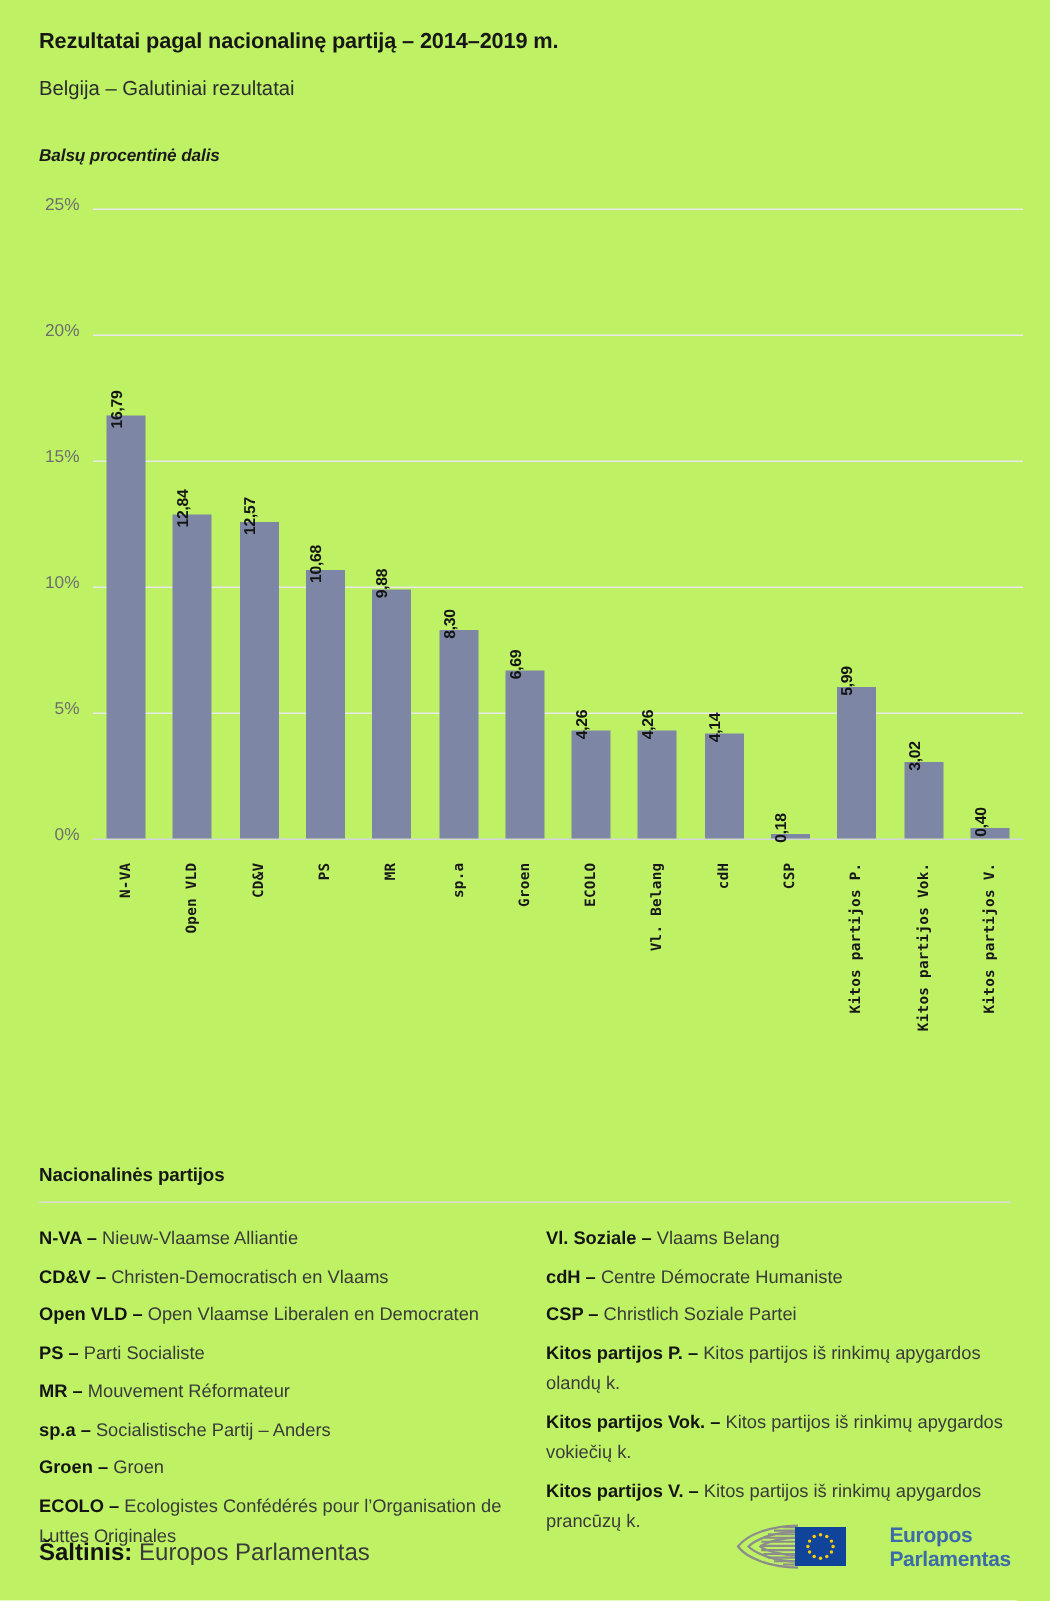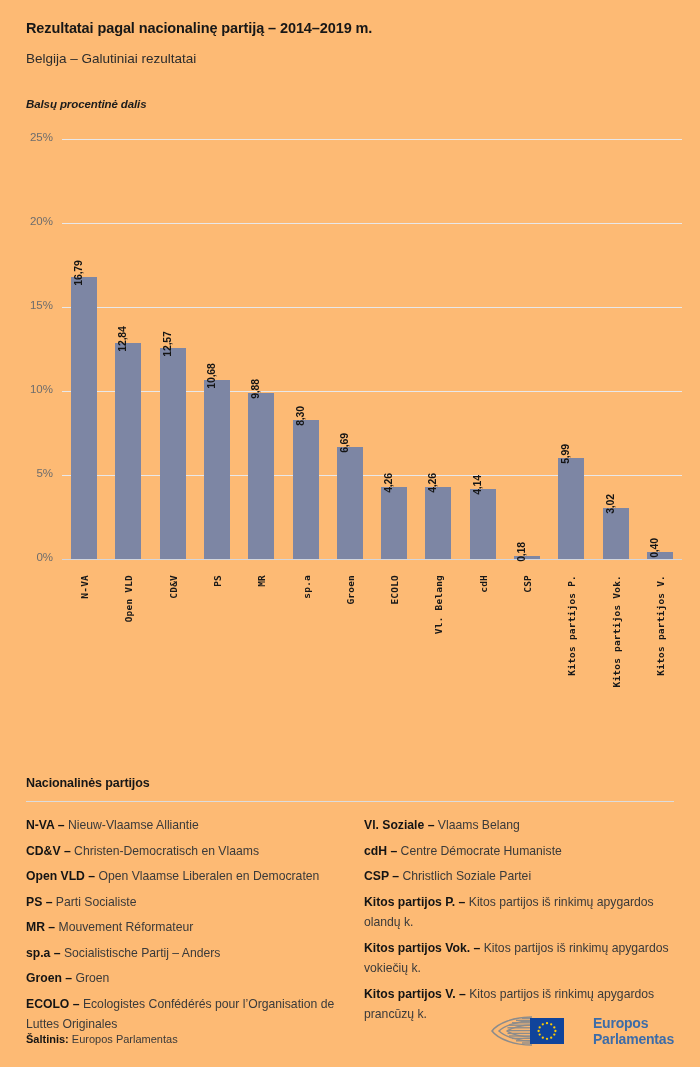--- a/index.html
+++ b/index.html
@@ -10,21 +10,21 @@
     background: #ffffff;
     font-family: "Liberation Sans", sans-serif;
     color: #1b1b1b;
     overflow: hidden;
   }
 
   .page {
     position: relative;
     width: 700px;
     height: 1067px;
-    background: #fdba74;
+    background: #bef264;
   }
 
   
   .header { padding: 18px 26px 0 26px; }
 
   .main-title {
     font-size: 14.5px;
     font-weight: bold;
     letter-spacing: -0.1px;
     color: #171717;
@@ -215,21 +215,21 @@
     position: absolute;
     left: 26px;
     right: 26px;
     bottom: 16px;
     display: flex;
     align-items: flex-end;
     justify-content: space-between;
   }
 
   .source {
-    font-size: 11px;
+    font-size: 16px;
     color: #3a3a3a;
     padding-bottom: 6px;
   }
 
   .source b { color: #141414; font-weight: bold; }
 
   .ep-logo {
     display: flex;
     align-items: center;
     gap: 9px;

